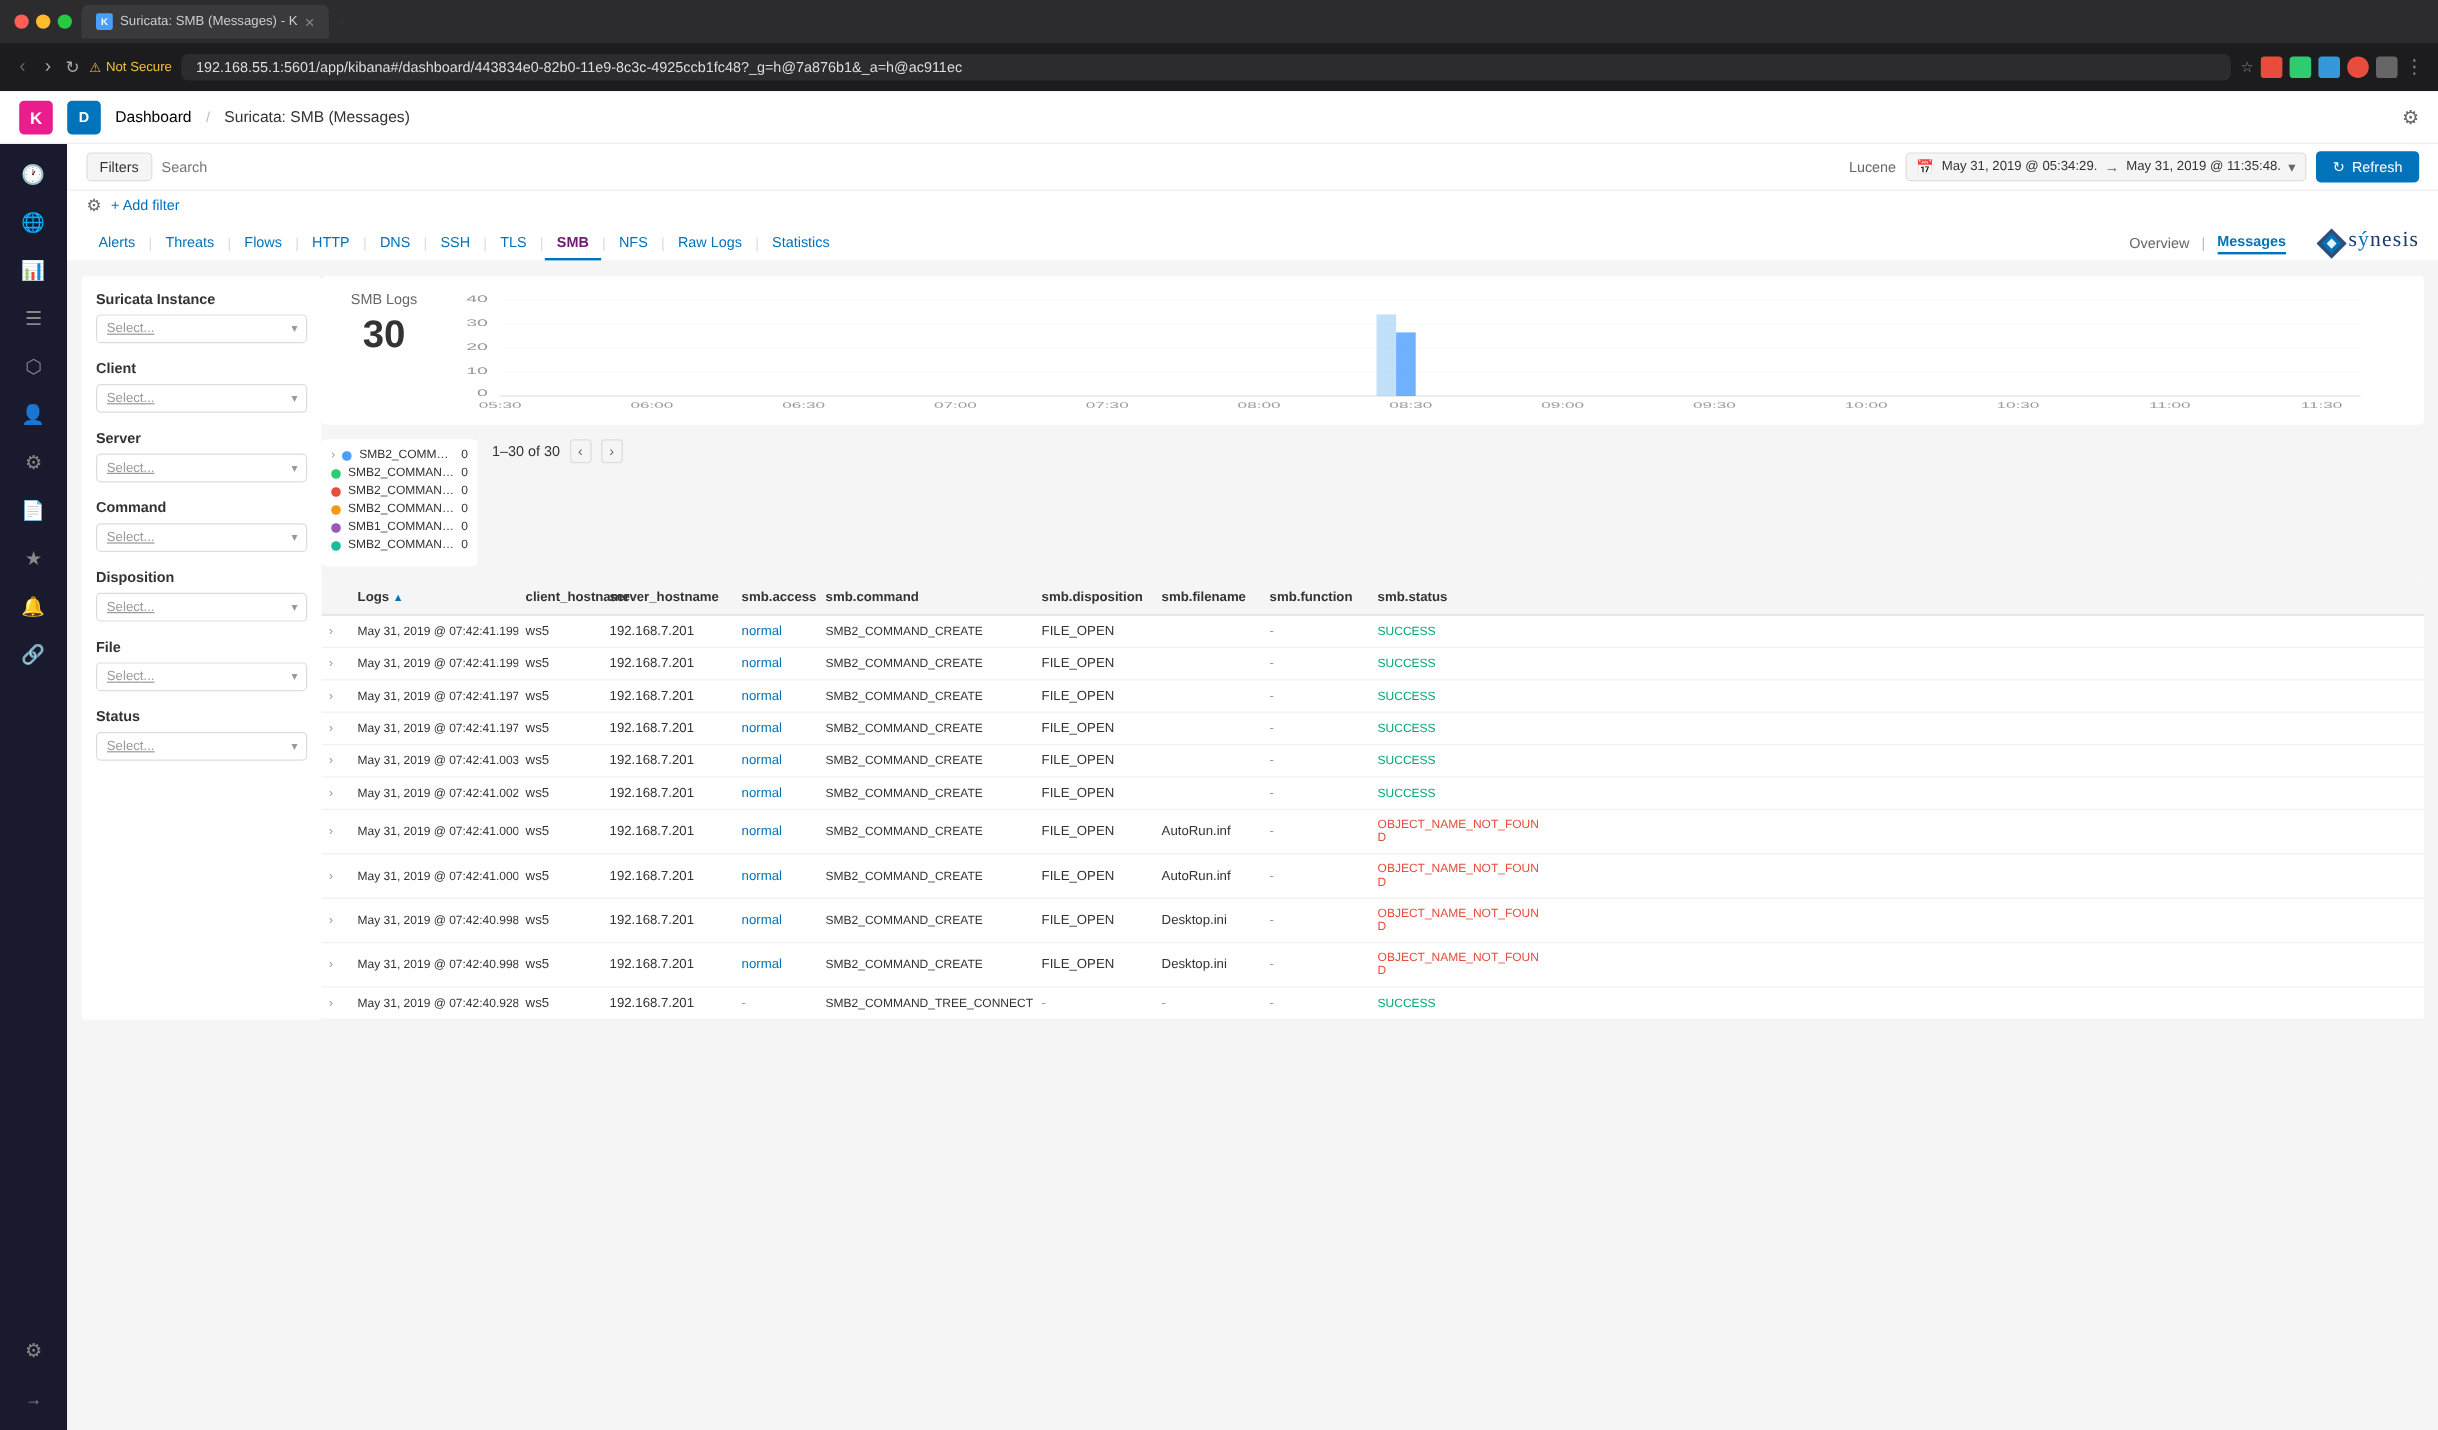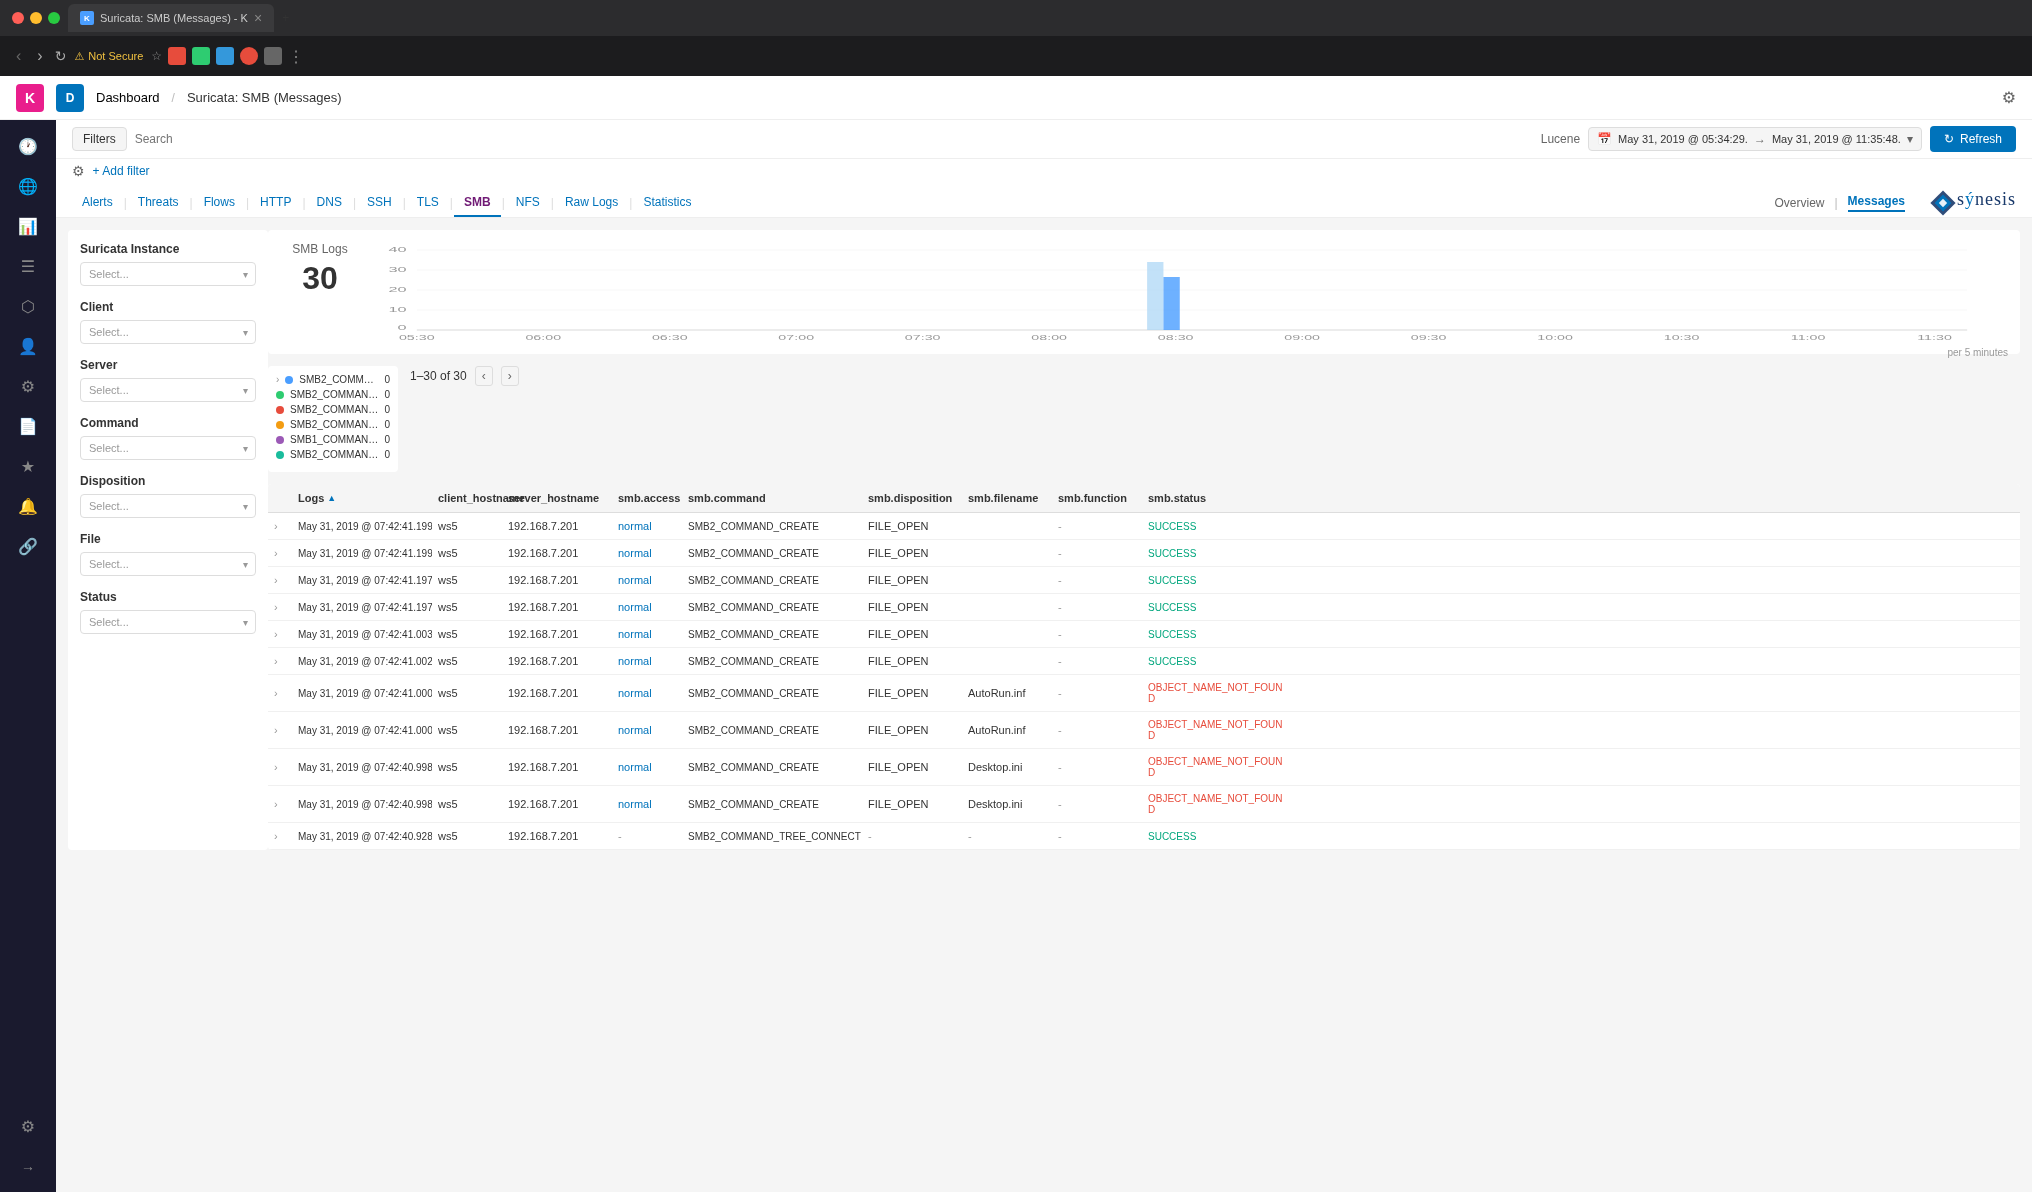--- a/index.html
+++ b/index.html
@@ -90,21 +90,21 @@
 
     
     .dashboard-body { display: flex; padding: 12px; }
 
     
     .filter-panel { width: 200px; background: #fff; border-radius: 4px; padding: 12px; flex-shrink: 0; }
     .filter-group { margin-bottom: 14px; }
     .filter-group-label { font-size: 12px; font-weight: 600; color: #333; margin-bottom: 6px; }
     .select-wrapper { position: relative; }
     .select-wrapper::after { content: '▾'; position: absolute; right: 8px; top: 50%; transform: translateY(-50%); color: #999; font-size: 10px; pointer-events: none; }
-    .select-wrapper select { width: 100%; border: 1px solid #ddd; border-radius: 4px; padding: 5px 24px 5px 8px; font-size: 11px; color: #999; background: #fff; appearance: none; cursor: pointer; }
+    .select-wrapper select { width: 100%; border: 1px solid #ddd; border-radius: 4px; padding: 5px 24px 5px 8px; font-size: 11px; color: #999; background: #fff; appearance: none; cursor: pointer; text-decoration: underline; }
 
     
     .chart-area { flex: 1; display: flex; flex-direction: column; gap: 12px; }
     .smb-logs-panel { background: #fff; border-radius: 4px; padding: 12px; display: flex; gap: 16px; }
     .smb-count { text-align: center; min-width: 80px; }
     .smb-count-label { font-size: 12px; color: #666; margin-bottom: 4px; }
     .smb-count-num { font-size: 32px; font-weight: bold; color: #333; }
     .chart-container { flex: 1; position: relative; height: 100px; }
 
     
@@ -156,20 +156,21 @@
 </div>
 
 <div class="address-bar">
   <button class="nav-btn">‹</button>
   <button class="nav-btn active">›</button>
   <button class="reload-btn">↻</button>
   <div class="security-badge">
     <span>⚠</span>
     <span>Not Secure</span>
   </div>
+  <div class="url-bar">192.168.55.1:5601/app/kibana#/dashboard/443834e0-82b0-11e9-8c3c-4925ccb1fc48?_g=h@7a876b1&amp;_a=h@ac911ec</div>
   <div class="browser-actions">
     <span class="ba-star">☆</span>
     <div class="ba-ext ba-ext1"></div>
     <div class="ba-ext ba-ext2"></div>
     <div class="ba-ext ba-ext3"></div>
     <div class="ba-ext ba-ext4"></div>
     <div class="ba-ext ba-ext5"></div>
     <span class="ba-menu">⋮</span>
   </div>
 </div>
@@ -370,21 +371,20 @@
                 <text x="268" y="98" font-size="7" fill="#999" text-anchor="middle">07:30</text>
                 <text x="330" y="98" font-size="7" fill="#999" text-anchor="middle">08:00</text>
                 <text x="392" y="98" font-size="7" fill="#999" text-anchor="middle">08:30</text>
                 <text x="454" y="98" font-size="7" fill="#999" text-anchor="middle">09:00</text>
                 <text x="516" y="98" font-size="7" fill="#999" text-anchor="middle">09:30</text>
                 <text x="578" y="98" font-size="7" fill="#999" text-anchor="middle">10:00</text>
                 <text x="640" y="98" font-size="7" fill="#999" text-anchor="middle">10:30</text>
                 <text x="702" y="98" font-size="7" fill="#999" text-anchor="middle">11:00</text>
                 <text x="764" y="98" font-size="7" fill="#999" text-anchor="middle">11:30</text>
               </svg>
-              <div style="text-align:right;font-size:10px;color:#999;margin-top:2px;">per 5 minutes</div>
             </div>
           </div>
 
           <div style="display:flex;gap:12px;align-items:flex-start;">
 
             <div class="legend-panel">
               <div class="legend-item">
                 <span class="legend-chevron">›</span>
                 <div class="legend-dot" style="background:#4a9eff;"></div>
                 <span class="legend-label">SMB2_COMMAND_C...</span>

